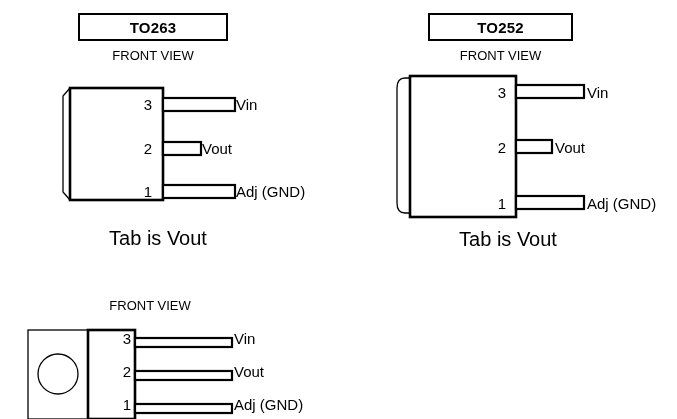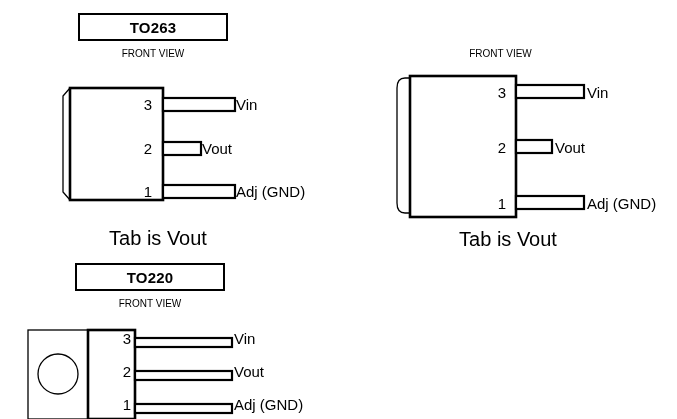--- a/index.html
+++ b/index.html
@@ -32,21 +32,21 @@
     align-items: center;
     justify-content: center;
     font-weight: bold;
     font-size: 15px;
     letter-spacing: 0.2px;
     box-sizing: border-box;
   }
 
   .front-view {
     position: absolute;
-    font-size: 10px;
+    font-size: 13px;
     text-align: center;
     white-space: nowrap;
   }
 
   .caption {
     position: absolute;
     font-size: 20px;
     text-align: center;
     white-space: nowrap;
   }
@@ -96,20 +96,23 @@
   <div class="pin-num" style="left:126px; top:96px; width:26px;">3</div>
   <div class="pin-num" style="left:126px; top:140px; width:26px;">2</div>
   <div class="pin-num" style="left:126px; top:183px; width:26px;">1</div>
 
   <div class="pin-label" style="left:236px; top:96px;">Vin</div>
   <div class="pin-label" style="left:202px; top:140px;">Vout</div>
   <div class="pin-label" style="left:236px; top:183px;">Adj (GND)</div>
 
   <div class="caption" style="left:58px; top:227px; width:200px;">Tab is Vout</div>
 
+  <div class="title-box" style="left:428px; top:13px; width:145px; height:28px;">
+    <span>TO252</span>
+  </div>
   <div class="front-view" style="left:428px; top:48px; width:145px;">FRONT VIEW</div>
 
   <svg class="pkg-svg" style="left:392px; top:68px;" width="285" height="155" viewBox="0 0 285 155">
 
     <path d="M 30 10 L 13 10 Q 5 10 5 20 L 5 135 Q 5 145 13 145 L 30 145" fill="none" stroke="#000000" stroke-width="1.3"></path>
 
     <rect x="18" y="8" width="106" height="141" fill="#ffffff" stroke="#000000" stroke-width="2.6"></rect>
 
     <rect x="124" y="17" width="68" height="13" fill="#ffffff" stroke="#000000" stroke-width="2.2"></rect>
 
@@ -121,23 +124,20 @@
   <div class="pin-num" style="left:480px; top:84px; width:26px;">3</div>
   <div class="pin-num" style="left:480px; top:139px; width:26px;">2</div>
   <div class="pin-num" style="left:480px; top:195px; width:26px;">1</div>
 
   <div class="pin-label" style="left:587px; top:84px;">Vin</div>
   <div class="pin-label" style="left:555px; top:139px;">Vout</div>
   <div class="pin-label" style="left:587px; top:195px;">Adj (GND)</div>
 
   <div class="caption" style="left:408px; top:228px; width:200px;">Tab is Vout</div>
 
-  <div class="title-box" style="left:75px; top:263px; width:150px; height:28px;">
-    <span>TO220</span>
-  </div>
   <div class="front-view" style="left:75px; top:298px; width:150px;">FRONT VIEW</div>
 
   <svg class="pkg-svg" style="left:20px; top:325px;" width="320" height="100" viewBox="0 0 320 100">
 
     <rect x="8" y="5" width="60" height="89" fill="#ffffff" stroke="#000000" stroke-width="1.3"></rect>
     <circle cx="38" cy="49" r="20" fill="#ffffff" stroke="#000000" stroke-width="1.3"></circle>
 
     <rect x="68" y="5" width="47" height="89" fill="#ffffff" stroke="#000000" stroke-width="2.6"></rect>
 
     <rect x="115" y="13" width="97" height="9" fill="#ffffff" stroke="#000000" stroke-width="2.2"></rect>

